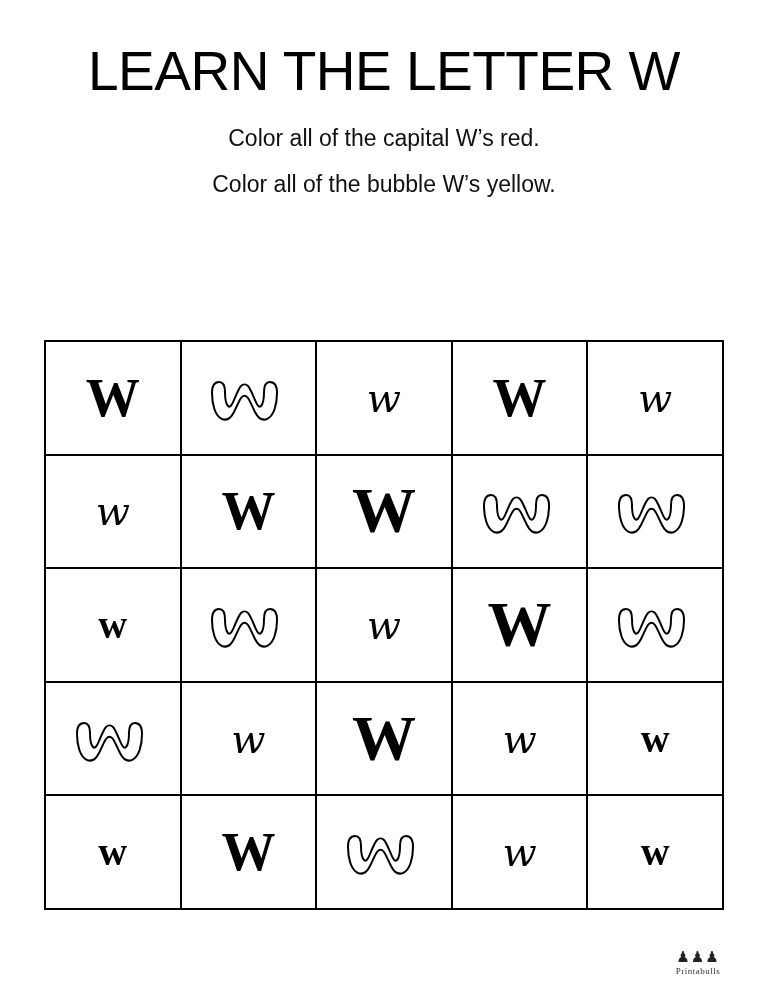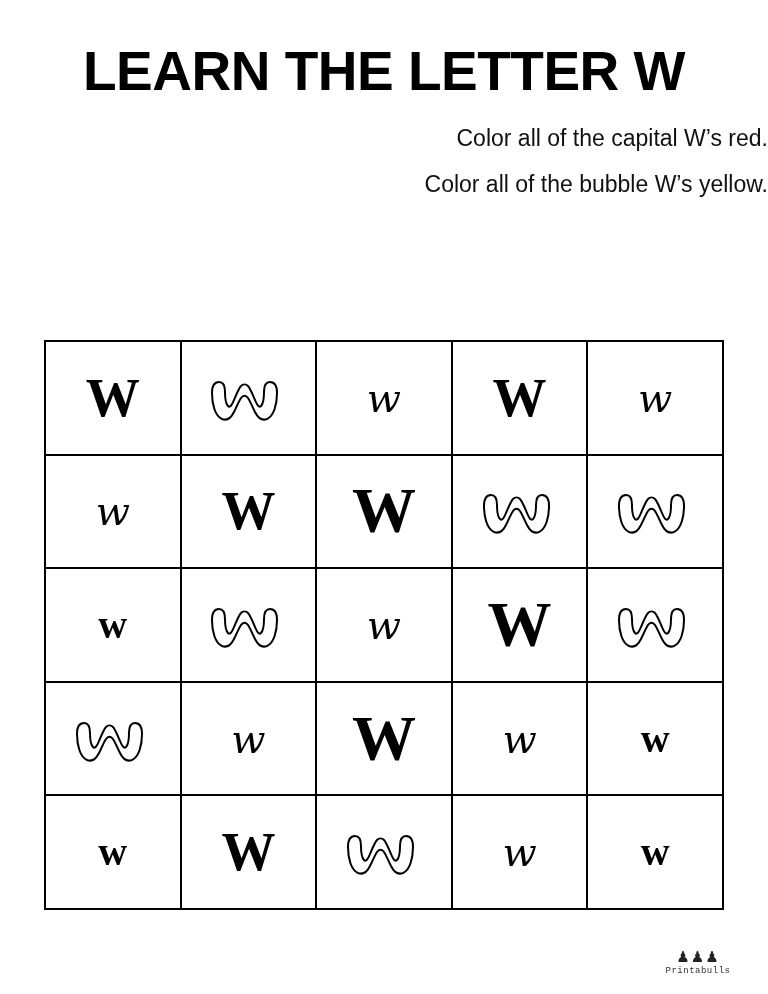--- a/index.html
+++ b/index.html
@@ -19,32 +19,32 @@
   .page {
     width: 768px;
     height: 994px;
     position: relative;
     box-sizing: border-box;
   }
 
   .title {
     text-align: center;
     font-family: "Liberation Sans", sans-serif;
-    font-weight: bold;
+    font-weight: normal;
     font-size: 55px;
     letter-spacing: -0.5px;
     line-height: 1;
     margin: 0;
     padding-top: 44px;
     white-space: nowrap;
   }
 
   .instructions {
     margin-top: 28px;
-    text-align: right;
+    text-align: center;
   }
   .instructions .line {
     font-family: "Liberation Sans", sans-serif;
     font-size: 23px;
     line-height: 1.0;
     margin: 0 0 23px 0;
     color: #111111;
   }
 
   .grid {
@@ -109,21 +109,21 @@
     text-align: center;
     width: 80px;
   }
   .footer-logo .marks {
     font-size: 15px;
     letter-spacing: 1px;
     line-height: 1;
     color: #222;
   }
   .footer-logo .brand {
-    font-family: Liberation Mono, monospace;
+    font-family: Liberation Serif, serif;
     font-size: 9px;
     letter-spacing: 0.5px;
     color: #333;
     margin-top: 2px;
     text-align: center;
   }
 </style>
 </head>
 <body>
 

